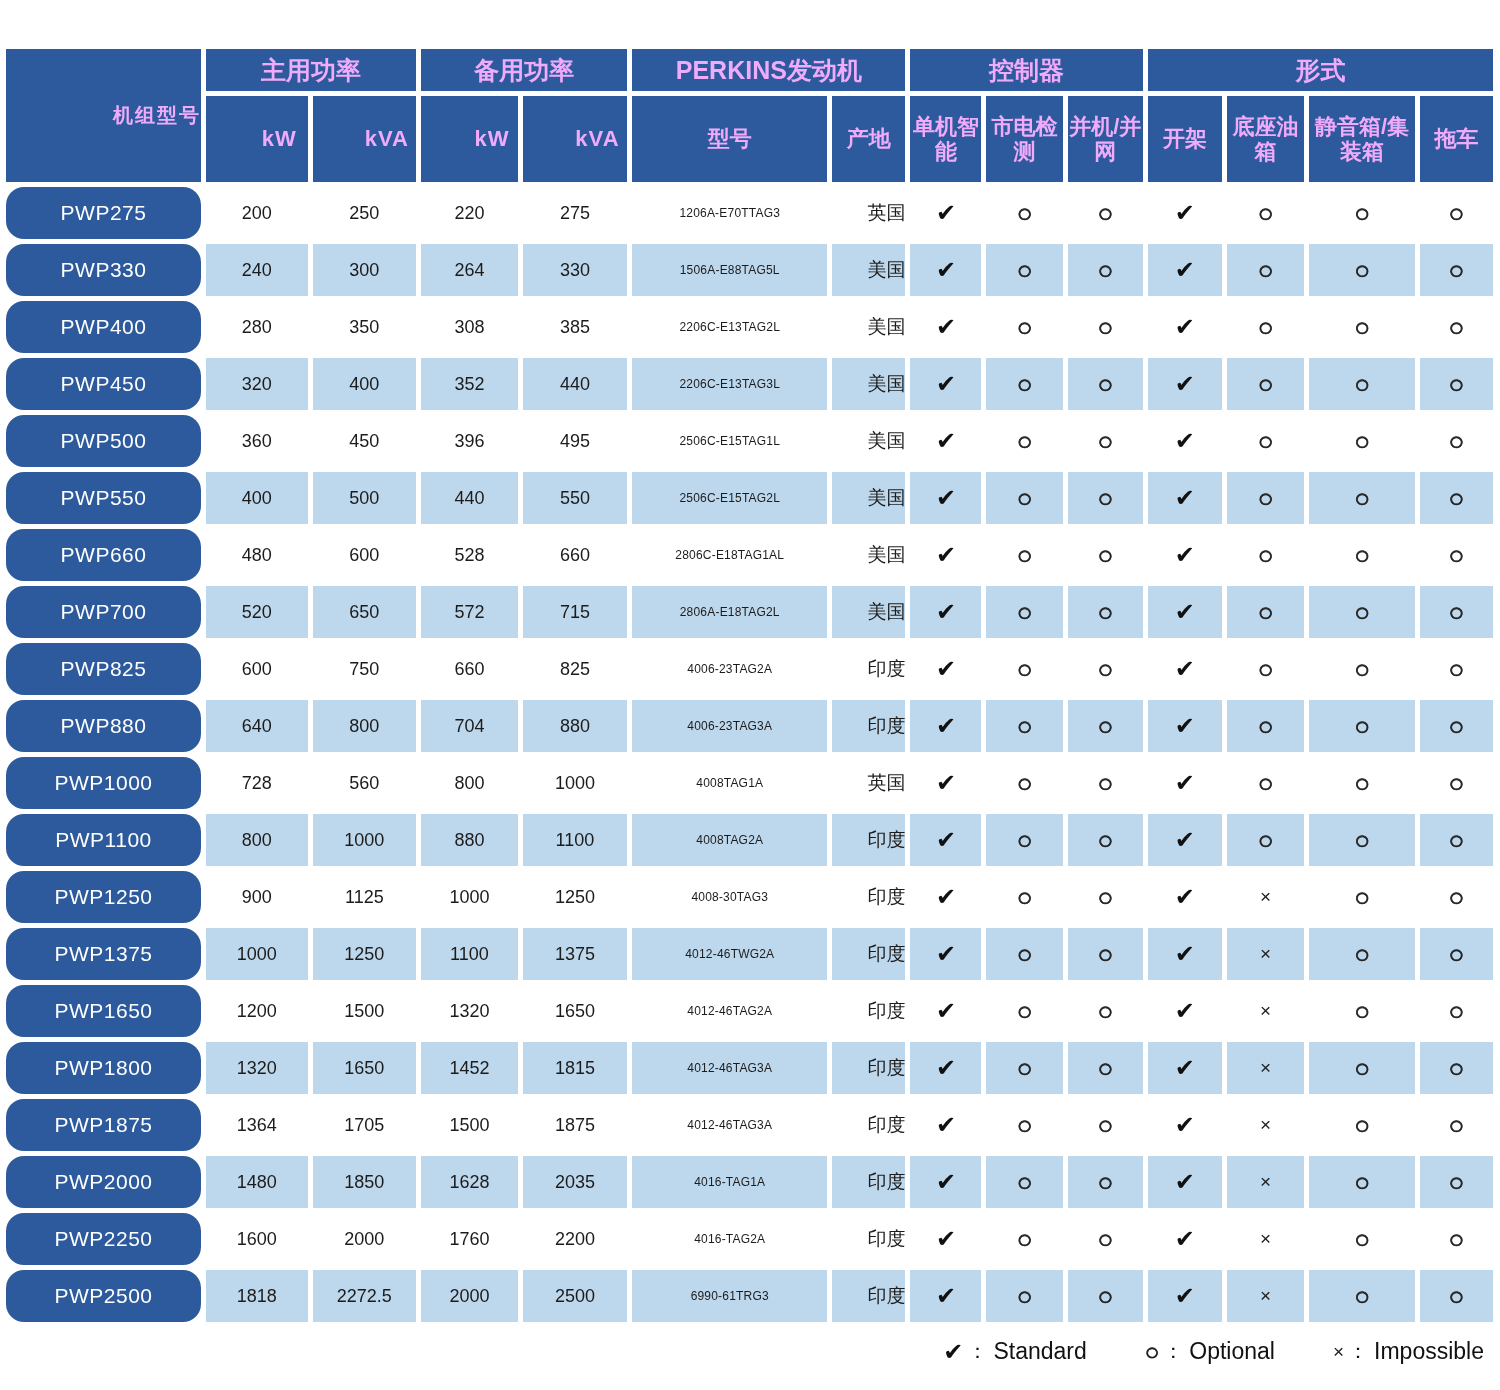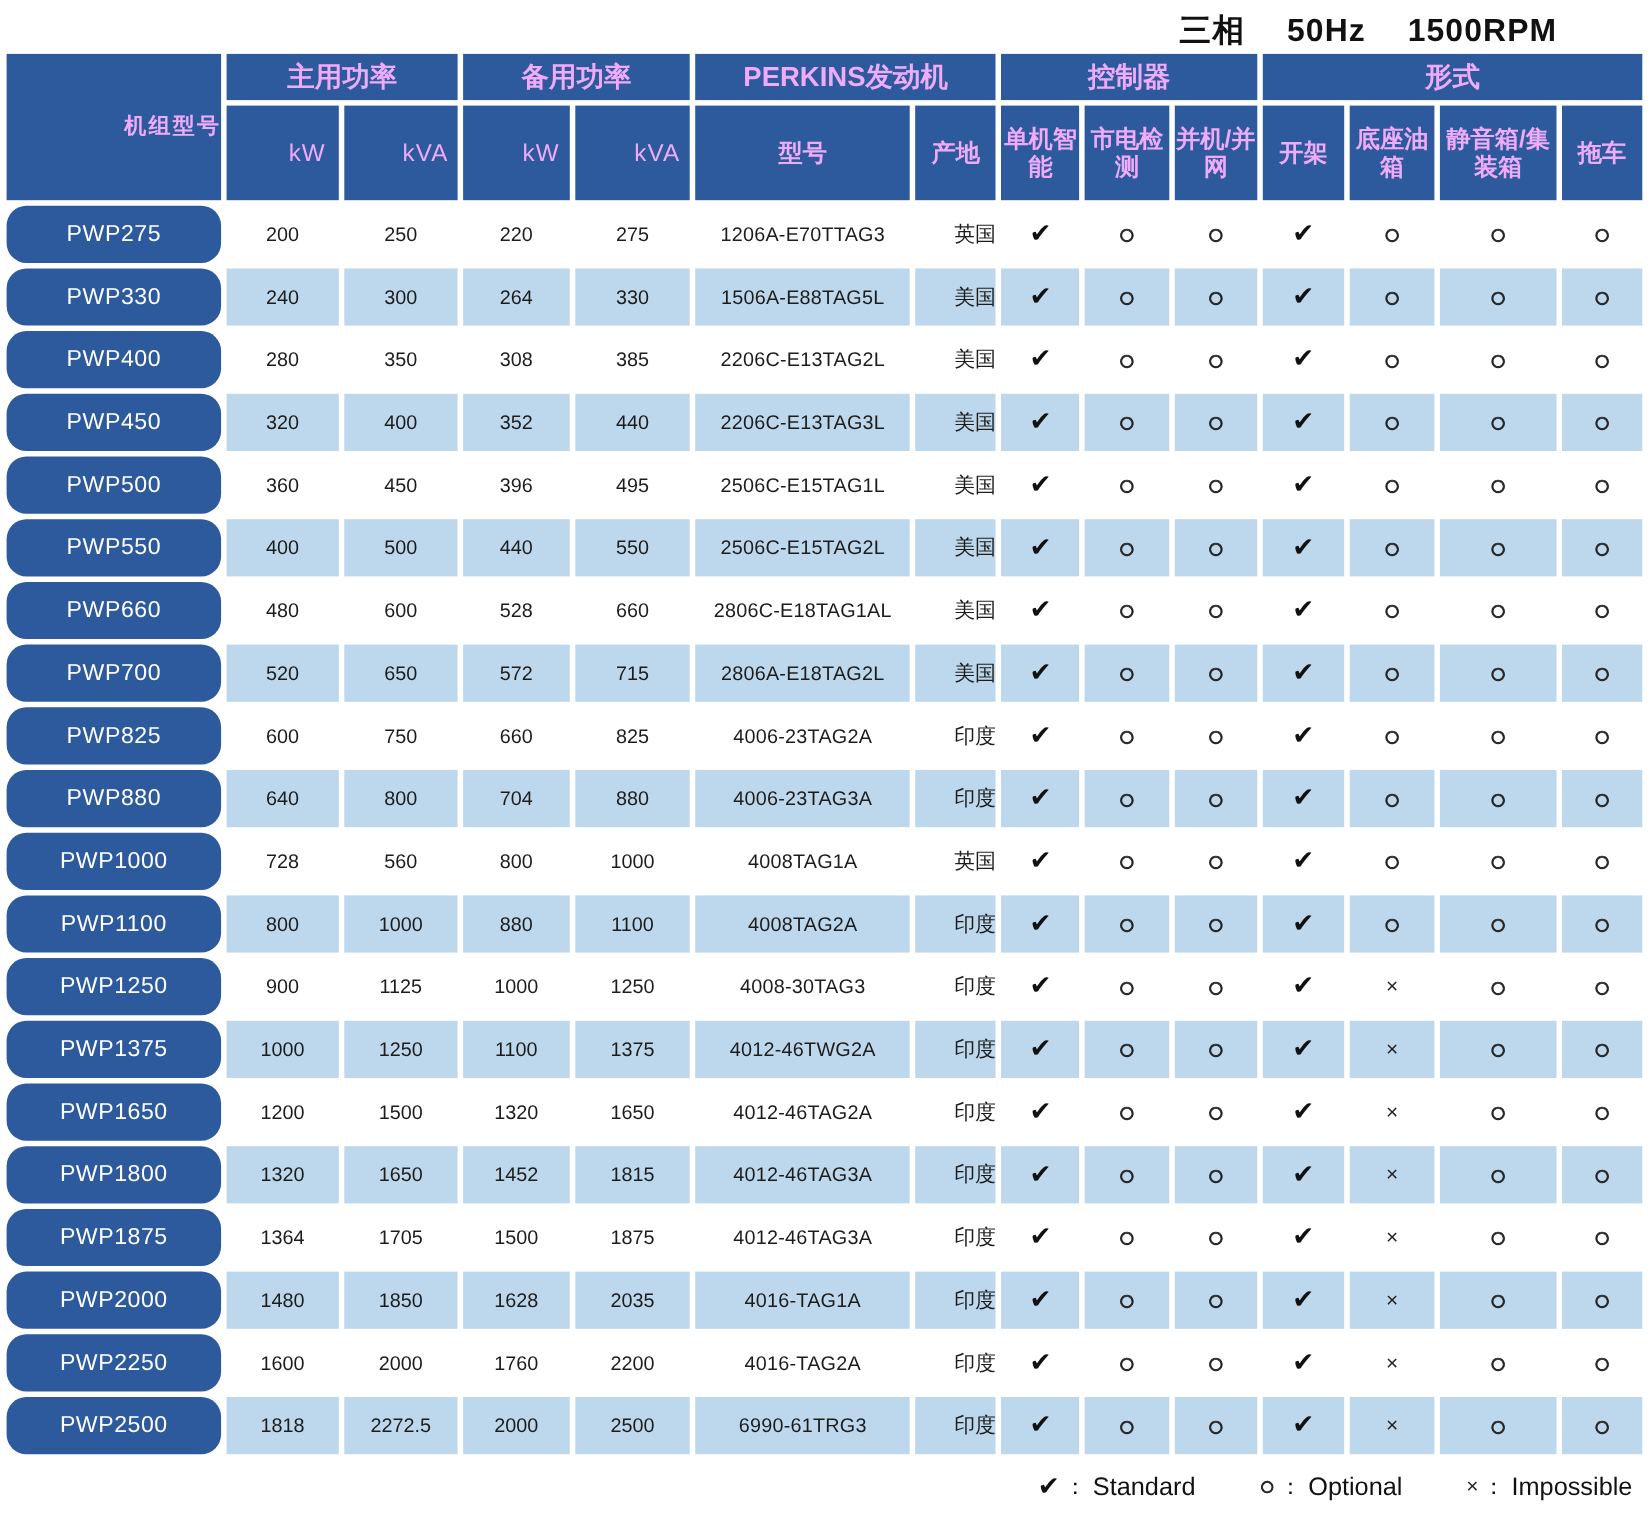--- a/index.html
+++ b/index.html
@@ -27,29 +27,29 @@
 
   th,td{padding:0;text-align:center;vertical-align:middle;overflow:hidden;}
 
   th.hdr{
     background:#2d5a9c;color:#f0abfc;font-weight:bold;
     font-size:25px;line-height:1.15;
   }
   tr.group-row th.hdr{height:42px;}
   tr.sub-row  th.hdr{height:86px;font-size:22px;}
   th.hdr.corner{font-size:20px;letter-spacing:2px;text-align:right;}
-  th.hdr.latin{font-weight:normal;font-size:22px;letter-spacing:1px;padding-left:45px;}
+  th.hdr.latin{font-weight:bold;font-size:22px;letter-spacing:1px;padding-left:45px;}
 
   td.model-cell{
     background:#2d5a9c;color:#ffffff;
     font-size:21px;height:52px;letter-spacing:0.5px;border-radius:18px;
   }
   td.data{background:#ffffff;font-size:18px;height:52px;color:#1c1c1c;}
   tr.alt td.data{background:#bdd7ec;}
-  td.engine{font-size:18px;letter-spacing:0.2px;}
+  td.engine{font-size:12px;letter-spacing:0.2px;}
   td.origin{font-size:19px;text-align:right;}
 
   .sym{display:inline-block;line-height:1;}
   .sym-check{font-size:24px;font-weight:bold;color:#111;}
   .sym-circle{font-size:26px;color:#222;-webkit-text-stroke:0.8px #222;}
   .sym-cross{font-size:19px;color:#222;}
 
   
   .legend{
     position:absolute;top:1338px;right:16px;
@@ -58,25 +58,20 @@
   }
   .legend-item{display:flex;align-items:center;}
   .legend-item .sym-circle{font-size:24px;}
   .legend-sep{margin:0 6px 0 4px;font-size:20px;}
 </style>
 </head>
 <body>
 
 <div class="page">
 
-  <div class="title-bar">
-    <span>三相</span>
-    <span>50Hz</span>
-    <span>1500RPM</span>
-  </div>
 
   <table class="spec" id="spec-table">
     <colgroup>
       <col class="col-model">
         <col class="col-kw1">
         <col class="col-kva1">
       <col class="col-kw2">
         <col class="col-kva2">
         <col class="col-engine">
       <col class="col-origin">

